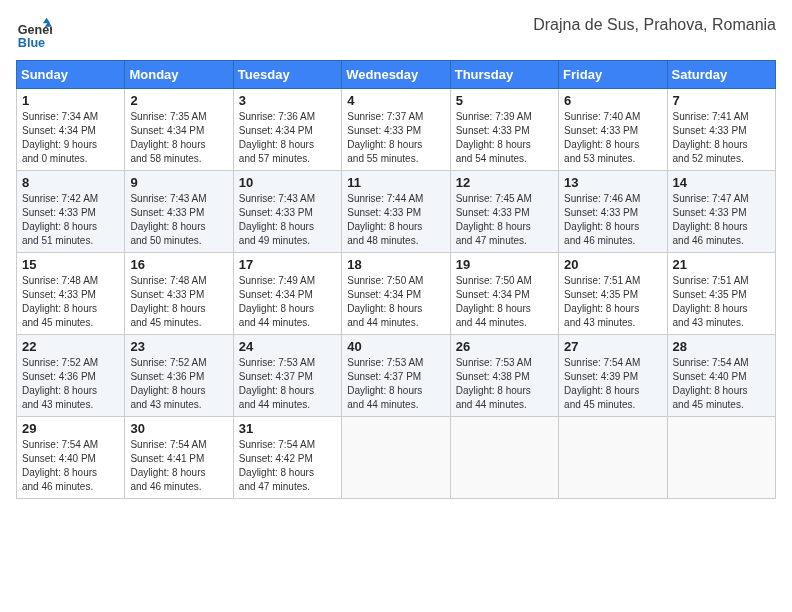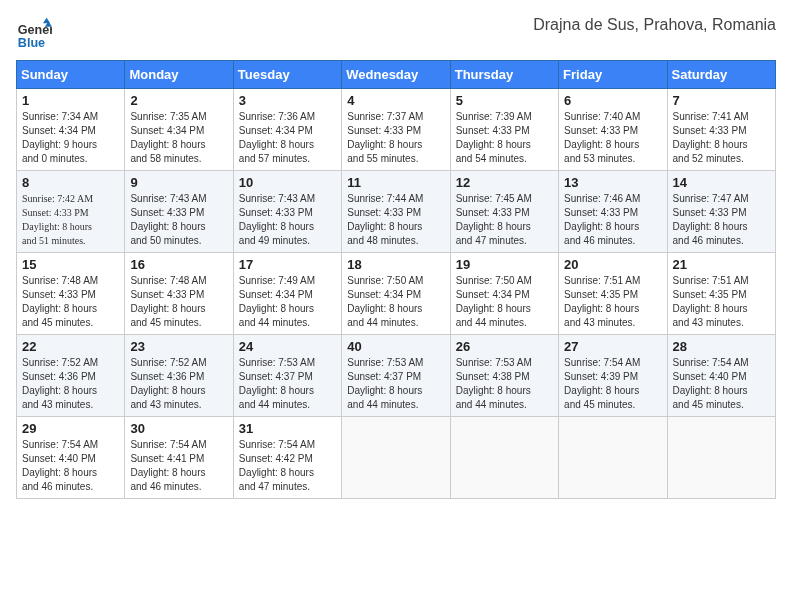--- a/index.html
+++ b/index.html
@@ -156,21 +156,21 @@
           <span class="day-num">7</span>
           <div class="day-info" style="white-space: pre-line;">Sunrise: 7:41 AM
 Sunset: 4:33 PM
 Daylight: 8 hours
 and 52 minutes.</div>
         </td>
       </tr>
       <tr>
         <td>
           <span class="day-num">8</span>
-          <div class="day-info" style="white-space: pre-line; font-family: Liberation Serif, serif;">Sunrise: 7:42 AM
+          <div class="day-info" style="white-space: pre-line;">Sunrise: 7:42 AM
 Sunset: 4:33 PM
 Daylight: 8 hours
 and 51 minutes.</div>
         </td>
         <td>
           <span class="day-num">9</span>
           <div class="day-info" style="white-space: pre-line;">Sunrise: 7:43 AM
 Sunset: 4:33 PM
 Daylight: 8 hours
 and 50 minutes.</div>

